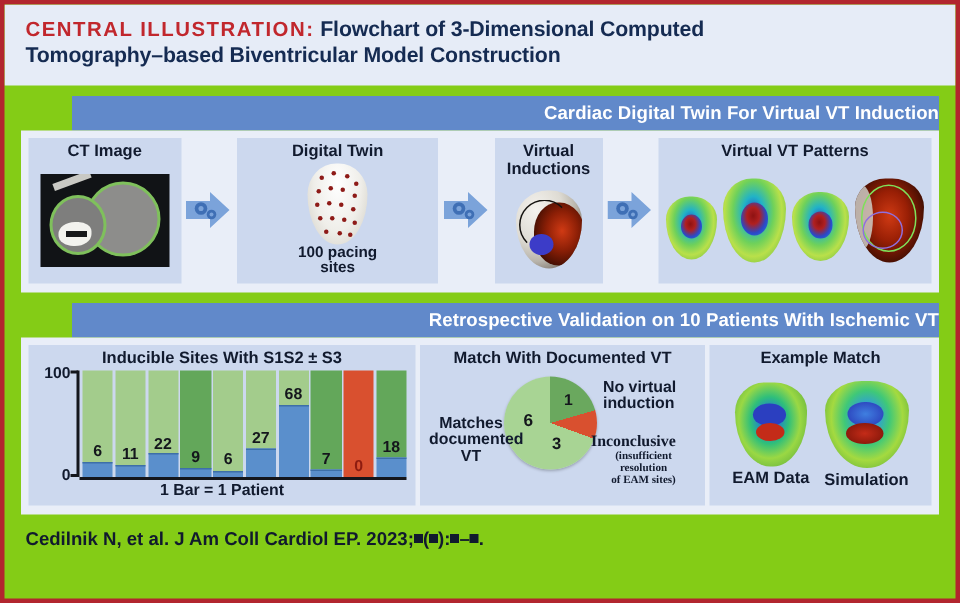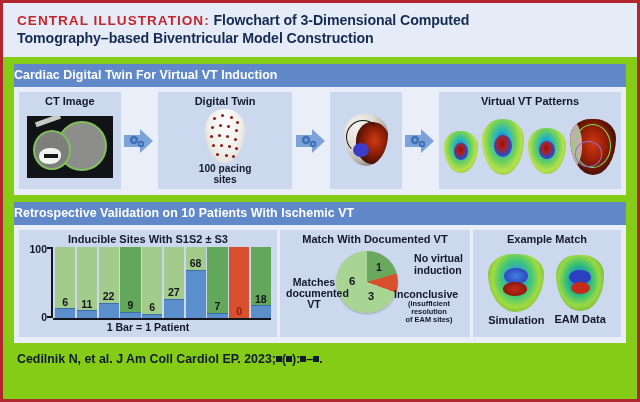--- a/index.html
+++ b/index.html
@@ -28,25 +28,26 @@
     color: #c1272d; font-weight: bold; font-size: 13.6px;
     letter-spacing: 1.0px;
   }
 
   
   .panels { padding: 0 11px; }
   .panel { margin-top: 7px; }
   .panel-header {
     background: #6189ca;
     color: #ffffff;
-    text-align: left;
+    text-align: right;
     font-weight: bold;
     font-size: 12.4px;
     padding: 4px 0 5px 0;
     letter-spacing: 0.05px;
+    margin-left: 34px;
   }
   .panel-body {
     background: #e9eef8;
     padding: 5px 5px 6px 5px;
     display: flex;
     align-items: stretch;
     gap: 3px;
   }
 
   
@@ -216,22 +217,22 @@
       #6aa85e 0deg 74deg,
       #d9502f 74deg 110deg,
       #a8d494 110deg 360deg);
     box-shadow: 0 1px 2px rgba(0,0,0,.25);
   }
   .pie .n6 { position: absolute; left: 13px; top: 24px; font-size: 11.5px; font-weight: bold; color: #14161c; }
   .pie .n1 { position: absolute; left: 40px; top: 10px; font-size: 10.5px; font-weight: bold; color: #14161c; }
   .pie .n3 { position: absolute; left: 32px; top: 39px; font-size: 11px; font-weight: bold; color: #14161c; }
   .lbl { position: absolute; font-weight: bold; color: #111a2e; line-height: 1.04; }
   .lbl-matches { left: 0px; top: 30px; width: 56px; text-align: center; font-size: 10.6px; }
-  .lbl-noind { left: 128px; top: 6px; font-size: 10.6px; line-height: 1.08; }
-  .lbl-incon { left: 108px; top: 42px; font-size: 10.6px; }
+  .lbl-noind { left: 116px; top: 6px; font-size: 10.6px; line-height: 1.08; }
+  .lbl-incon { left: 108px; top: 42px; font-size: 10.6px; font-family: Liberation Serif, serif; }
   .lbl-incon .sub { font-size: 7.4px; font-weight: bold; line-height: 1.06; display: block; text-align: center; }
 
   
   .ex-row { flex: 1; display: flex; align-items: center; justify-content: center; gap: 10px; }
   .ex-col { display: flex; flex-direction: column; align-items: center; }
   .ex-cap { font-size: 11px; font-weight: bold; color: #111a2e; margin-top: 2px; }
   .eam {
     width: 48px; height: 56px; position: relative; overflow: hidden;
     border-radius: 42% 46% 48% 50% / 36% 34% 64% 66%;
     background: radial-gradient(ellipse at 48% 45%, #2a46c0 0%, #1f7fd0 16%, #2fbf7a 36%, #9ad844 58%, #6cb73e 80%, #3f8f35 100%);
@@ -339,20 +340,21 @@
                 <circle cx="10" cy="14" r="4.2"></circle>
                   <circle cx="10" cy="14" r="1.7" fill="#7ba3da"></circle>
                 <circle cx="17" cy="18" r="3.2"></circle>
                   <circle cx="17" cy="18" r="1.3" fill="#7ba3da"></circle>
               </g>
             </svg>
           </div>
         </div>
 
         <div class="flowcard" style="width:78px">
+          <div class="card-title">Virtual Inductions</div>
           <div class="card-media">
             <div class="heart induct">
               <div class="lead"></div>
               <div class="blue"></div>
             </div>
           </div>
         </div>
 
         <div class="arrow-wrap">
           <div class="arrow">
@@ -479,33 +481,33 @@
               <span class="sub">(insufficient resolution</span>
               <span class="sub">of EAM sites)</span>
             </div>
           </div>
         </div>
 
         <div class="subcard" style="flex:1">
           <div class="subcard-title">Example Match</div>
           <div class="ex-row">
             <div class="ex-col">
+              <div class="eam">
+                  <div class="blue"></div>
+                  <div class="red"></div>
+                </div>
+              <div class="ex-cap">EAM Data</div>
+            </div>
+            <div class="ex-col">
               <div class="sim">
                   <div class="blue"></div>
                   <div class="red"></div>
                 </div>
               <div class="ex-cap">Simulation</div>
             </div>
-            <div class="ex-col">
-              <div class="eam">
-                  <div class="blue"></div>
-                  <div class="red"></div>
-                </div>
-              <div class="ex-cap">EAM Data</div>
-            </div>
           </div>
         </div>
 
       </div>
     </div>
 
   </div>
 
   <div class="citation">
     <span>Cedilnik N, et al. J Am Coll Cardiol EP. 2023;</span><span class="sq"></span><span>(</span><span class="sq"></span><span>):</span><span class="sq"></span><span>–</span><span class="sq"></span><span>.</span>

